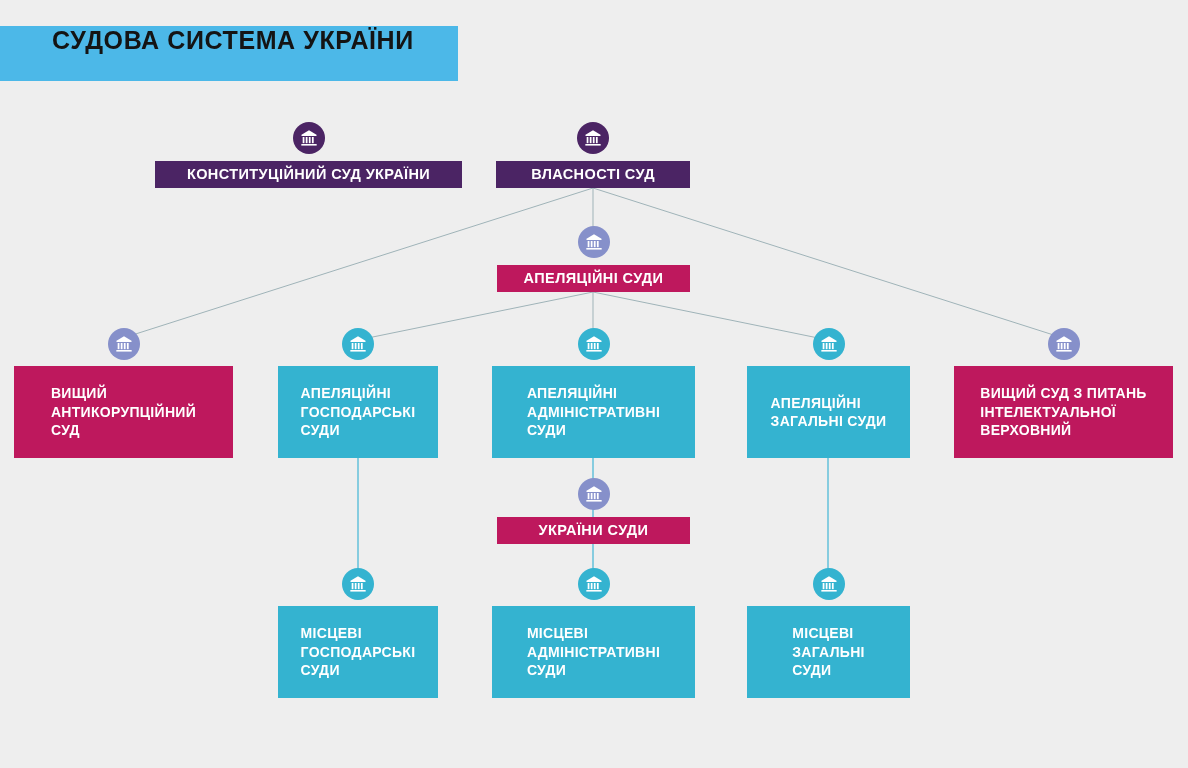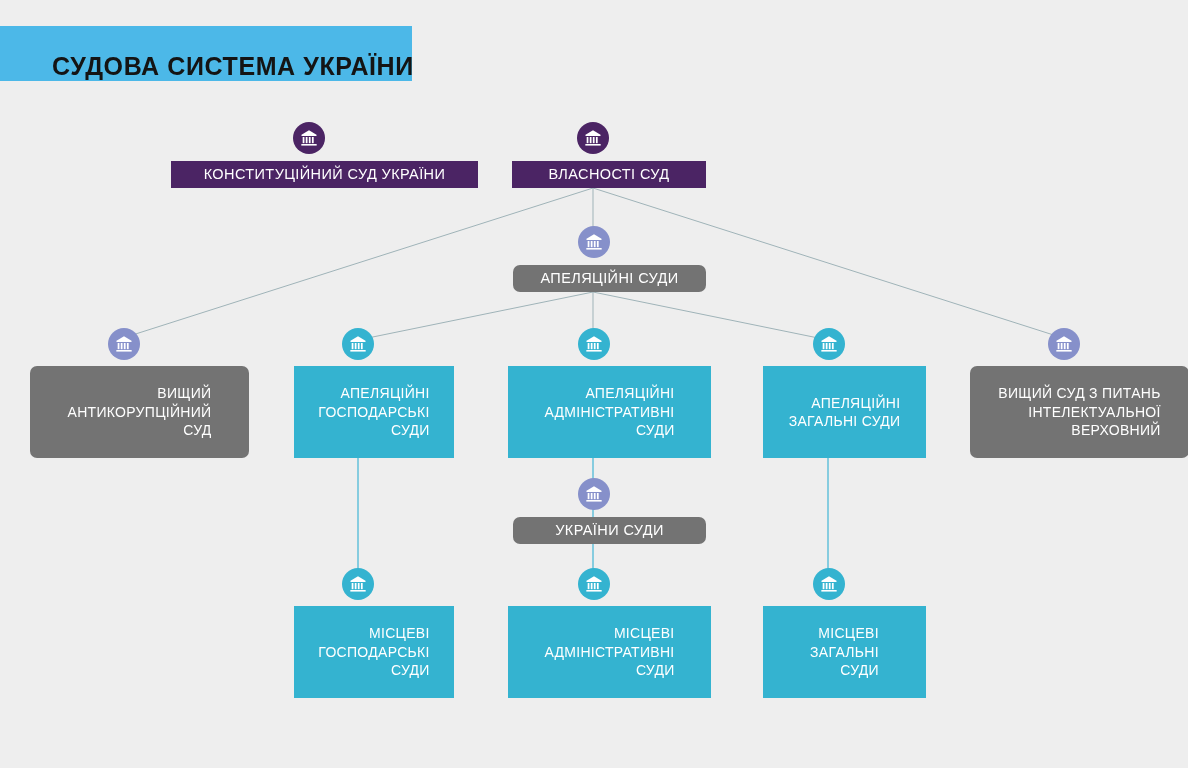--- a/index.html
+++ b/index.html
@@ -23,25 +23,25 @@
     width: 1188px;
     height: 768px;
     pointer-events: none;
   }
 
   
   .title-banner {
     position: absolute;
     left: 0;
     top: 26px;
-    width: 412px;
+    width: 458px;
     height: 55px;
     background: #4cb8e8;
     display: flex;
-    align-items: flex-end;
+    align-items: flex-start;
   }
   .title-banner .title-text {
     margin-left: 52px;
     font-size: 25px;
     font-weight: bold;
     letter-spacing: 0.6px;
     color: #141414;
     white-space: nowrap;
   }
 
@@ -58,29 +58,29 @@
     height: 32px;
     border-radius: 50%;
     display: flex;
     align-items: center;
     justify-content: center;
   }
   .node .icon svg { display: block; }
 
   .node .box {
     position: absolute;
-    left: 16px;
+    left: 0;
     width: 100%;
     box-sizing: border-box;
     display: flex;
     align-items: center;
     justify-content: center;
-    text-align: right;
+    text-align: left;
     color: #ffffff;
-    font-weight: normal;
+    font-weight: bold;
     line-height: 1.32;
     white-space: pre-line;
   }
 
   
   .node.bar .icon { top: 0; }
   .node.bar .box {
     top: 39px;
     height: 27px;
     font-size: 14.5px;
@@ -95,21 +95,21 @@
     height: 92px;
     font-size: 14px;
     letter-spacing: 0.3px;
     padding: 0 8px;
   }
 
   
   .v-deep   .icon { background: #4b2464; }
   .v-deep   .box  { background: #4b2464; }
   .v-indigo .icon { background: #8690ca; }
-  .v-indigo .box  { background: #737373; border-radius: 7px; }
+  .v-indigo .box  { background: #be185d; }
   .v-teal   .icon { background: #34b3d0; }
   .v-teal   .box  { background: #34b3d0; }
 </style>
 </head>
 <body>
 
 <div id="page">
 
   <svg id="edges" viewBox="0 0 1188 768" xmlns="http://www.w3.org/2000/svg">
     <g stroke="#9fb3b8" stroke-width="1" fill="none">

